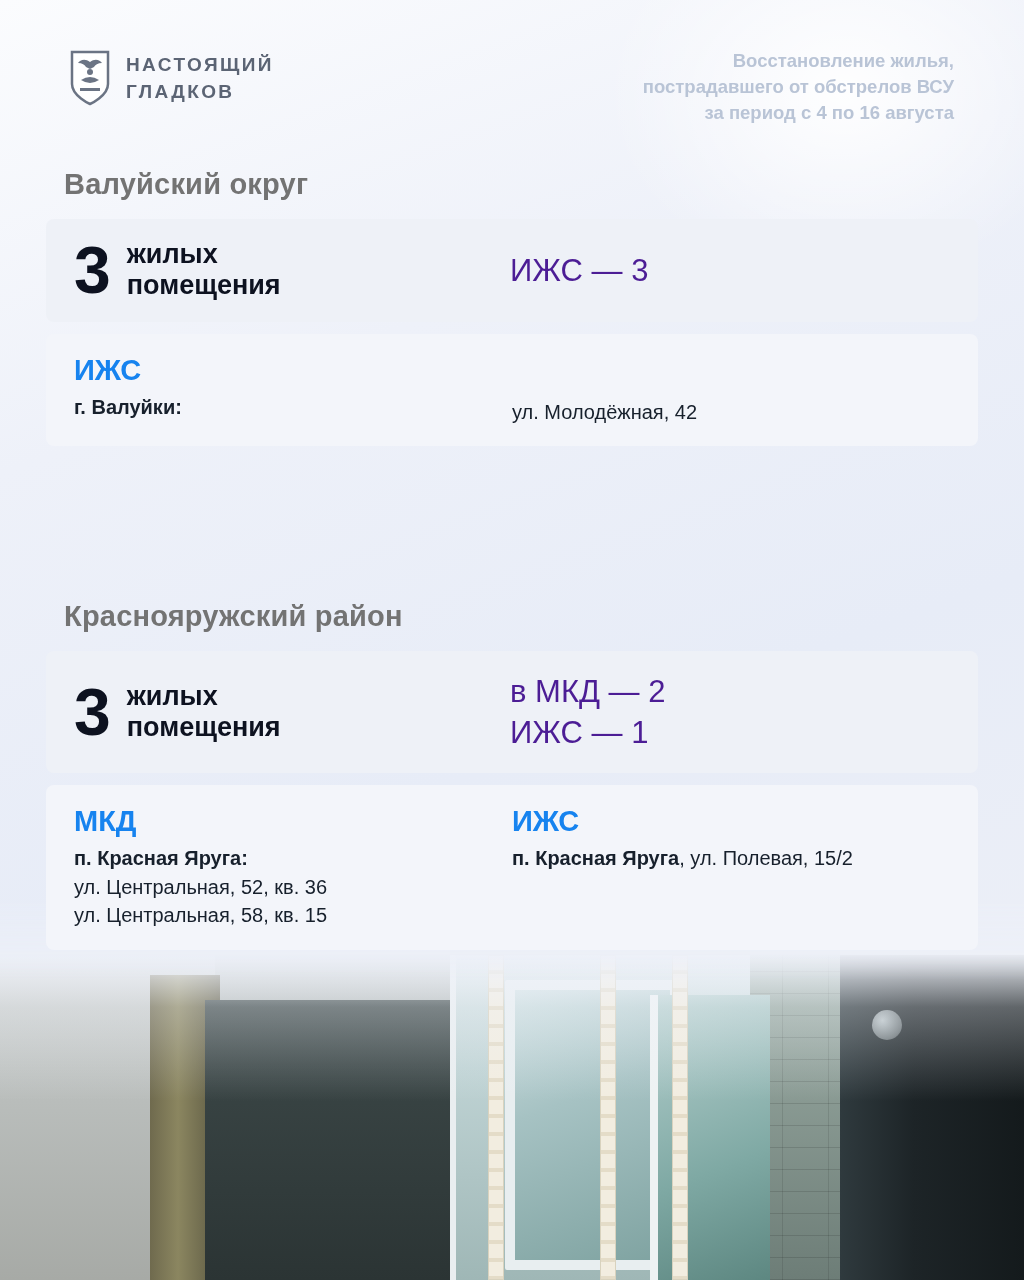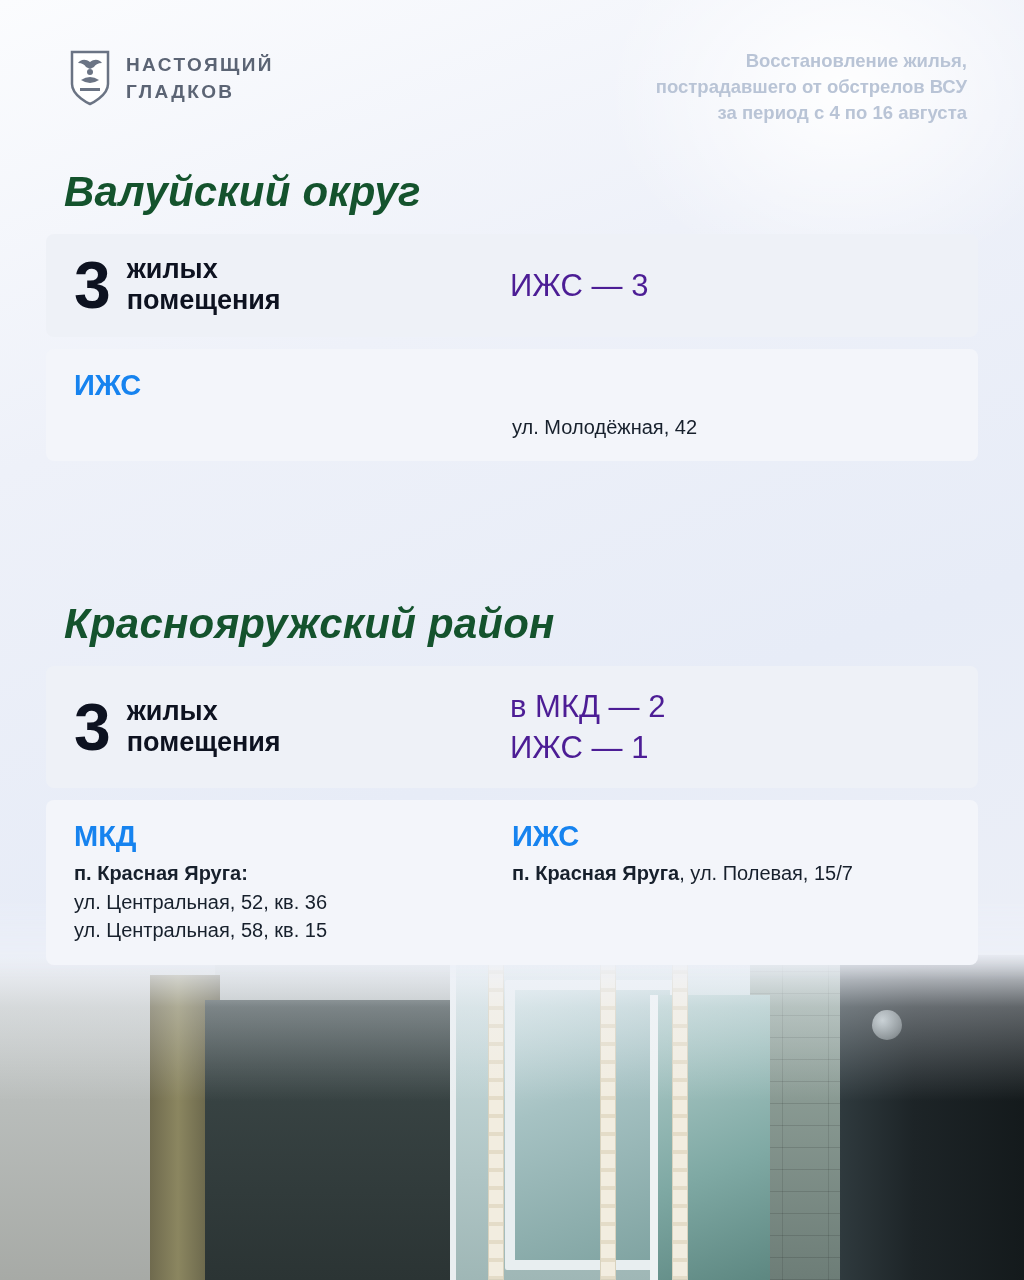--- a/index.html
+++ b/index.html
@@ -110,38 +110,37 @@
   }
   .crest svg { display: block; }
   .brand-text {
     display: flex; flex-direction: column; gap: 5px;
   }
   .brand-line {
     font-size: 19px; letter-spacing: 2.4px; font-weight: 700;
     color: #5b6474;
   }
   .header-note {
-    position: absolute; right: 57px; top: 6px;
+    position: absolute; right: 70px; top: 6px;
     text-align: right;
     color: #b9c4d6;
     font-size: 18.5px;
     line-height: 26px;
     font-weight: 600;
   }
 
   
   .section { position: absolute; left: 46px; width: 932px; }
   .section-title {
-    color: #14532d;
-    font-size: 42px;
+    color: #737373;
+    font-size: 29px;
     font-weight: 800;
     letter-spacing: .2px;
     margin-bottom: 18px;
     padding-left: 18px;
-    font-style: italic;
   }
   .card {
     background: #eef1f7;
     border-radius: 8px;
     padding: 20px 28px;
   }
   .card.light { background: #f3f5fa; }
 
   .summary {
     display: flex; align-items: center;
@@ -232,20 +231,23 @@
     </div>
     <div class="summary-right">
       <div>ИЖС — 3</div>
     </div>
   </div>
 
   <div class="card light detail">
     <div class="detail-cols">
       <div class="detail-col">
         <div class="detail-head">ИЖС</div>
+        <div class="detail-line">
+          <b>г. Валуйки:</b>
+        </div>
       </div>
       <div class="detail-col right-pad">
         <div class="detail-line">ул. Молодёжная, 42</div>
       </div>
     </div>
   </div>
 </div>
 
 <div class="section" style="top:600px">
   <div class="section-title">Краснояружский район</div>
@@ -269,17 +271,17 @@
       <div class="detail-col">
         <div class="detail-head">МКД</div>
         <div class="detail-line">
           <b>п. Красная Яруга:</b>
         </div>
         <div class="detail-line">ул. Центральная, 52, кв. 36</div>
         <div class="detail-line">ул. Центральная, 58, кв. 15</div>
       </div>
       <div class="detail-col">
         <div class="detail-head">ИЖС</div>
-        <div class="detail-line"><b>п. Красная Яруга</b><span>, ул. Полевая, 15/7</span></div>
+        <div class="detail-line"><b>п. Красная Яруга</b><span>, ул. Полевая, 15/2</span></div>
       </div>
     </div>
   </div>
 </div>
 
 </body></html>

